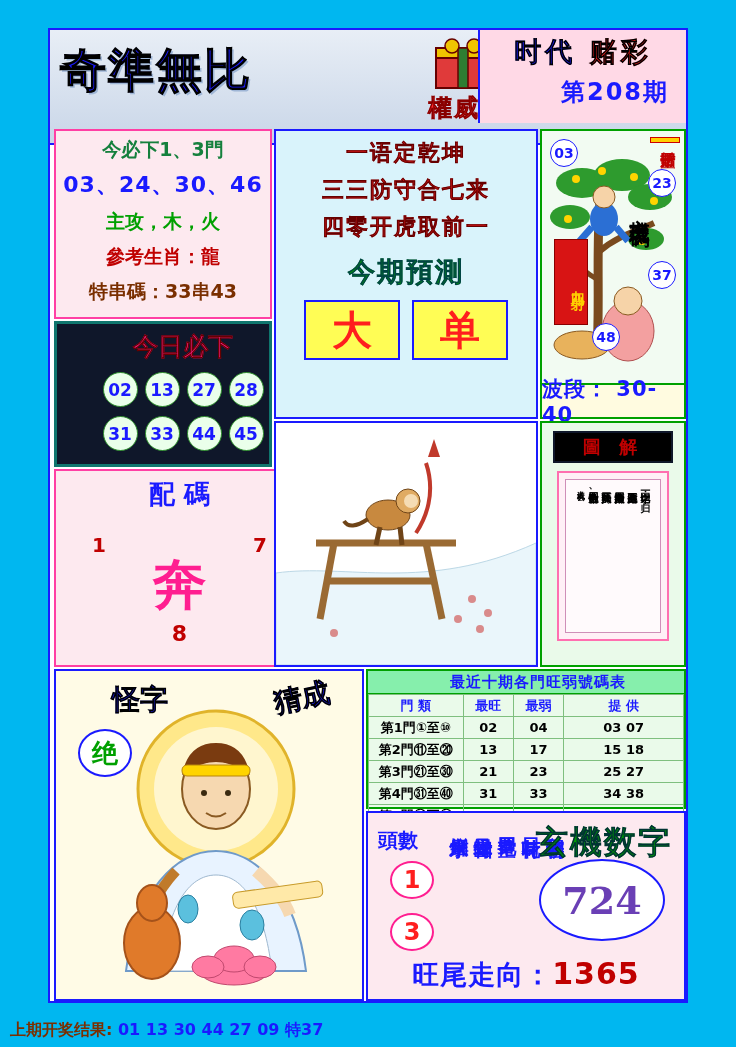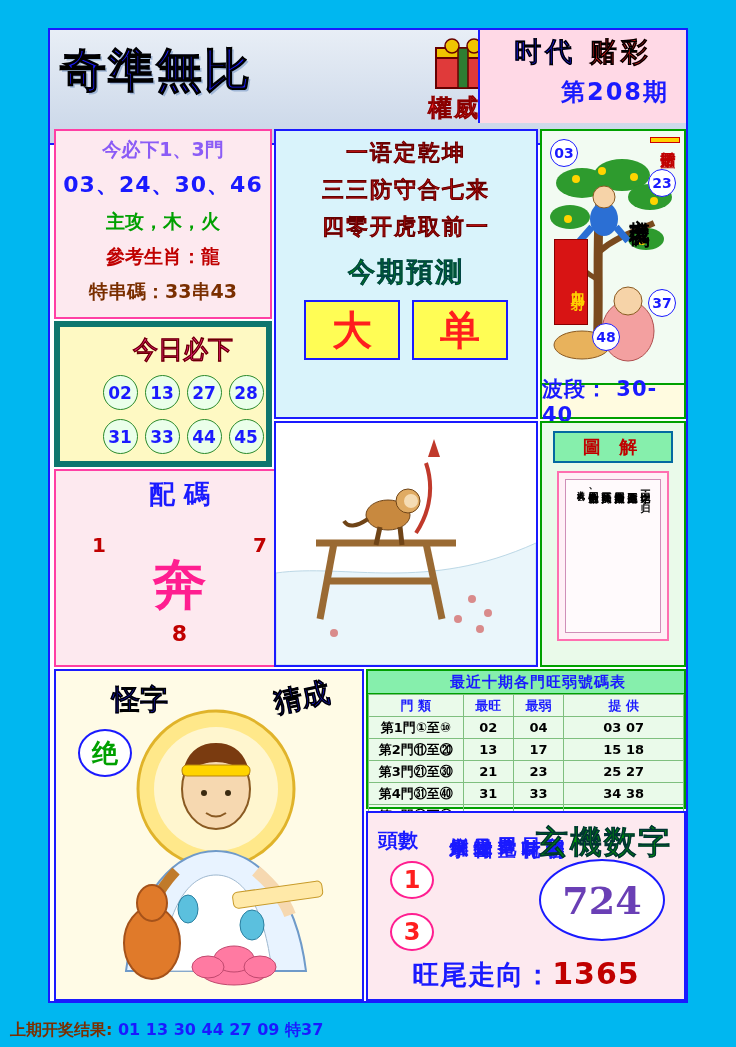--- a/index.html
+++ b/index.html
@@ -52,29 +52,29 @@
     font-size:24px;font-weight:bold;color:#1a1aff;letter-spacing:2px;padding-left:32px;
   }
   
   .blk{position:absolute;box-sizing:border-box;}
   
   .bx-left1{
     left:4px;top:99px;width:218px;height:190px;
     background:#fde9ef;border:2px solid #ff3fa4;
   }
   .l1-line{width:100%;text-align:center;font-weight:bold;}
-  .l1-a{margin-top:6px;font-size:19px;color:#8b5cf6;}
+  .l1-a{margin-top:6px;font-size:19px;color:#15803d;}
   .l1-b{margin-top:7px;font-size:22px;color:#1a1aff;letter-spacing:1px;}
   .l1-c{margin-top:9px;font-size:19px;color:#00a000;}
   .l1-d{margin-top:9px;font-size:19px;color:#c00000;}
   .l1-e{margin-top:9px;font-size:19px;color:#7a2f00;}
   
   .bx-left2{
     left:4px;top:291px;width:218px;height:146px;
-    background:#fef9c3;border:6px solid #0f766e;padding-left:40px;
+    background:#0f172a;border:3px solid #0f766e;padding-left:40px;
   }
   .l2-title{
     margin-top:6px;text-align:center;font-size:25px;font-weight:bold;color:#ff1e90;
     -webkit-text-stroke:.4px #600;
   }
   .ballrow{display:flex;justify-content:center;gap:7px;margin-top:9px;}
   .ball{
     width:33px;height:33px;border-radius:50%;
     border:1px solid #2b8a2b;background:#eaffea;
     display:flex;align-items:center;justify-content:center;
@@ -158,22 +158,22 @@
   .bx-mid2{
     left:224px;top:391px;width:264px;height:246px;
     background:#ffffff;border:2px solid #1a1aff;
   }
   
   .bx-right2{
     left:490px;top:391px;width:146px;height:246px;
     background:#eafaea;border:2px solid #00a000;
   }
   .tj-head{
-    margin:8px auto 0;width:116px;height:28px;background:#86efac;
-    border:2px solid #0369a1;display:flex;align-items:center;justify-content:center;
+    margin:8px auto 0;width:116px;height:28px;background:#000000;
+    border:2px solid #0f172a;display:flex;align-items:center;justify-content:center;
     font-size:18px;font-weight:bold;color:#c00000;letter-spacing:6px;
   }
   .scroll{
     margin:8px auto 0;width:112px;height:170px;background:#fff0f6;
     border:2px solid #ff6fb0;position:relative;box-sizing:border-box;
   }
   .scroll-inner{
     position:absolute;left:6px;top:6px;right:6px;bottom:6px;
     border:1px solid #cf8fb8;background:#fffafc;
     display:flex;flex-direction:row-reverse;justify-content:center;gap:2px;
@@ -359,21 +359,21 @@
         <ellipse cx="86" cy="200" rx="26" ry="30" fill="#f3a0a0" stroke="#b05050"></ellipse>
         <circle cx="86" cy="170" r="14" fill="#f6d3a8" stroke="#8a5a22"></circle>
         <ellipse cx="40" cy="214" rx="28" ry="14" fill="#e8b25c" stroke="#8a5a22"></ellipse>
       </g>
     </svg>
     <div class="tree-red">九四射</div>
     <div class="r1-vtitle">招財童子</div>
     <div class="r1-vtitle2">玄機現碼</div>
     <div class="r1-num" style="left:8px;top:8px;">03</div>
     <div class="r1-num" style="left:106px;top:38px;">23</div>
-    <div class="r1-num" style="left:106px;top:158px;text-align:center;">37</div>
+    <div class="r1-num" style="left:106px;top:130px;text-align:center;">37</div>
     <div class="r1-num" style="left:50px;top:192px;">48</div>
     <div class="r1-band">波段： 30-40</div>
   </div>
 
   <div class="blk bx-mid2">
     <svg width="260" height="242" viewBox="0 0 260 242">
       <rect x="0" y="0" width="260" height="242" fill="#ffffff"></rect>
       <path d="M0 150 C70 140 150 170 260 120 L260 242 L0 242 Z" fill="#eaf6fb" stroke="#bcd8e6"></path>
       <path d="M150 40 C160 70 150 95 140 110" stroke="#c0392b" stroke-width="4" fill="none"></path>
       <path d="M152 34 l6 -18 l6 18 z" fill="#c0392b"></path>

